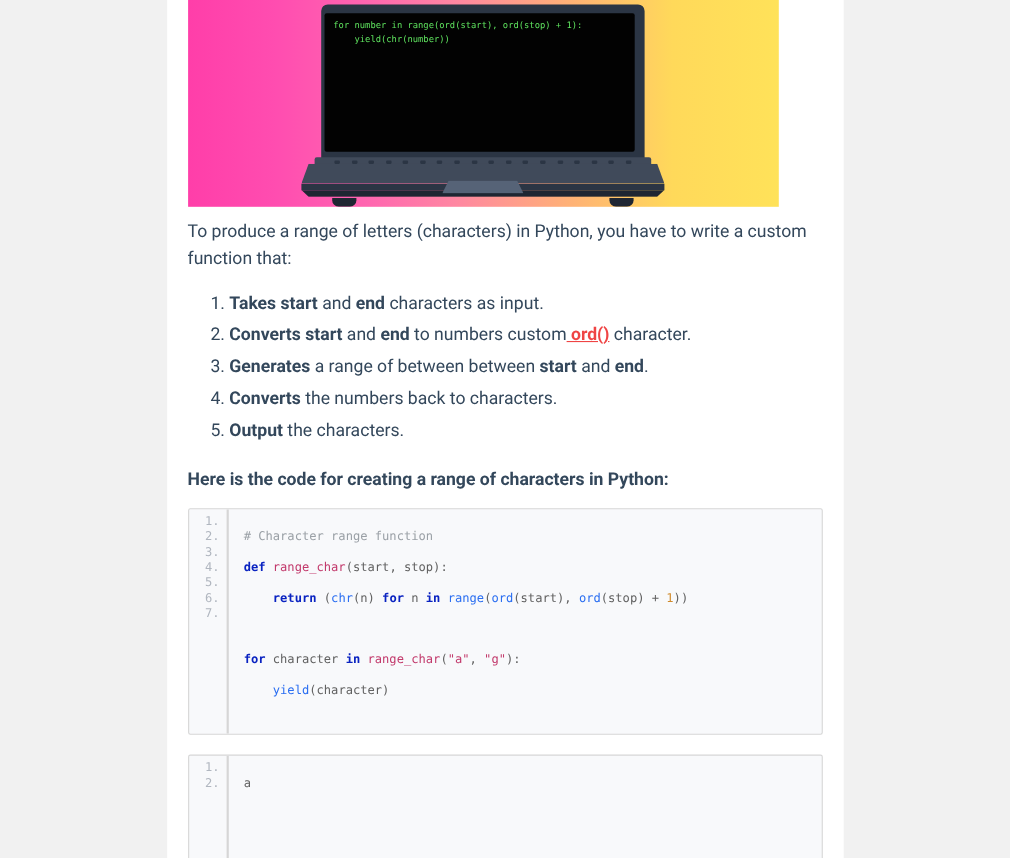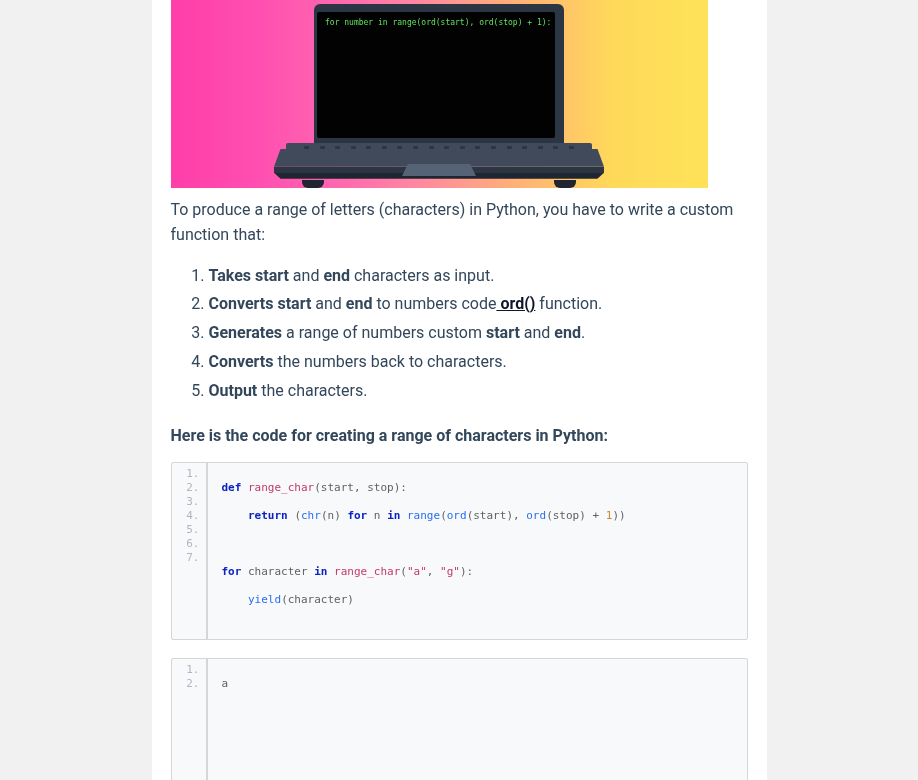--- a/index.html
+++ b/index.html
@@ -40,21 +40,21 @@
   .laptop {
     position: relative;
     width: 340px;
     height: 188px;
     display: flex;
     flex-direction: column;
     align-items: center;
     justify-content: flex-end;
   }
   .laptop-screen-outer {
-    width: 250px;
+    width: 294px;
     height: 158px;
     background: #2b3544;
     border-radius: 6px 6px 0 0;
     padding: 8px 9px 6px 3px;
     box-sizing: border-box;
     position: relative;
     top: 4px;
   }
   .laptop-screen-inner {
     width: 100%;
@@ -154,21 +154,21 @@
   ol.steps {
     margin: 14px 0 18px 0;
     padding-left: 38px;
     color: #33475b;
   }
   ol.steps li {
     padding: 2px 0;
     line-height: 1.55;
   }
   .link {
-    color: #0f172a;
+    color: #ef4444;
     text-decoration: underline;
     font-weight: 700;
   }
   h3.subheading {
     font-size: 16px;
     font-weight: 700;
     margin: 0 0 14px 0;
     color: #33475b;
   }
 
@@ -219,20 +219,21 @@
 
 <div class="page">
   <div class="article">
     <div class="content">
 
       <div class="hero">
         <div class="laptop">
           <div class="laptop-screen-outer">
             <div class="laptop-screen-inner">
               <div class="laptop-code-line">for number in range(ord(start), ord(stop) + 1):</div>
+              <div class="laptop-code-line">    yield(chr(number))</div>
             </div>
           </div>
           <div class="laptop-hinge">
             <span class="hinge-dot"></span>
             <span class="hinge-dot"></span>
             <span class="hinge-dot"></span>
             <span class="hinge-dot"></span>
             <span class="hinge-dot"></span>
             <span class="hinge-dot"></span>
             <span class="hinge-dot"></span>
@@ -263,24 +264,24 @@
         </div>
       </div>
 
       <p class="body-text" style="margin-top:10px;">To produce a range of letters (characters) in Python, you have to write a custom function that:</p>
 
       <ol class="steps">
         <li>
           <strong>Takes start</strong><span> and </span><strong>end</strong><span> characters as input.</span>
         </li>
         <li>
-          <strong>Converts start</strong><span> and </span><strong>end</strong><span> to numbers code</span><a href="#" class="link"> ord()</a><span> function.</span>
-        </li>
-        <li>
-          <strong>Generates</strong><span> a range of numbers custom </span><strong>start</strong><span> and </span><strong>end</strong><span>.</span>
+          <strong>Converts start</strong><span> and </span><strong>end</strong><span> to numbers custom</span><a href="#" class="link"> ord()</a><span> character.</span>
+        </li>
+        <li>
+          <strong>Generates</strong><span> a range of between between </span><strong>start</strong><span> and </span><strong>end</strong><span>.</span>
         </li>
         <li>
           <strong>Converts</strong><span> the numbers back to characters.</span>
         </li>
         <li>
           <strong>Output</strong><span> the characters.</span>
         </li>
       </ol>
 
       <h3 class="subheading">Here is the code for creating a range of characters in Python:</h3>
@@ -289,20 +290,21 @@
         <div class="gutter">
           <div>1.</div>
           <div>2.</div>
           <div>3.</div>
           <div>4.</div>
           <div>5.</div>
           <div>6.</div>
           <div>7.</div>
         </div>
         <div class="codelines">
+<div class="line"><span class="tk-comment"># Character range function</span></div>
 <div class="line"><span class="tk-kw">def</span> <span class="tk-fn">range_char</span><span class="tk-pun">(</span><span class="tk-id">start</span><span class="tk-pun">, </span><span class="tk-id">stop</span><span class="tk-pun">):</span></div>
 <div class="line"><span>    </span><span class="tk-kw">return</span><span> </span><span class="tk-pun">(</span><span class="tk-builtin">chr</span><span class="tk-pun">(</span><span class="tk-id">n</span><span class="tk-pun">) </span><span class="tk-kw">for</span><span class="tk-id"> n </span><span class="tk-kw">in</span><span> </span><span class="tk-builtin">range</span><span class="tk-pun">(</span><span class="tk-builtin">ord</span><span class="tk-pun">(</span><span class="tk-id">start</span><span class="tk-pun">), </span><span class="tk-builtin">ord</span><span class="tk-pun">(</span><span class="tk-id">stop</span><span class="tk-pun">) </span><span class="tk-op">+</span><span> </span><span class="tk-num">1</span><span class="tk-pun">))</span></div>
 <div class="line"><span></span></div>
 <div class="line"><span class="tk-kw">for</span><span class="tk-id"> character </span><span class="tk-kw">in</span><span> </span><span class="tk-fn">range_char</span><span class="tk-pun">(</span><span class="tk-str">"a"</span><span class="tk-pun">, </span><span class="tk-str">"g"</span><span class="tk-pun">):</span></div>
 <div class="line"><span>    </span><span class="tk-builtin">yield</span><span class="tk-pun">(</span><span class="tk-id">character</span><span class="tk-pun">)</span></div>
         </div>
       </div>
 
 
       <div class="codeblock">

